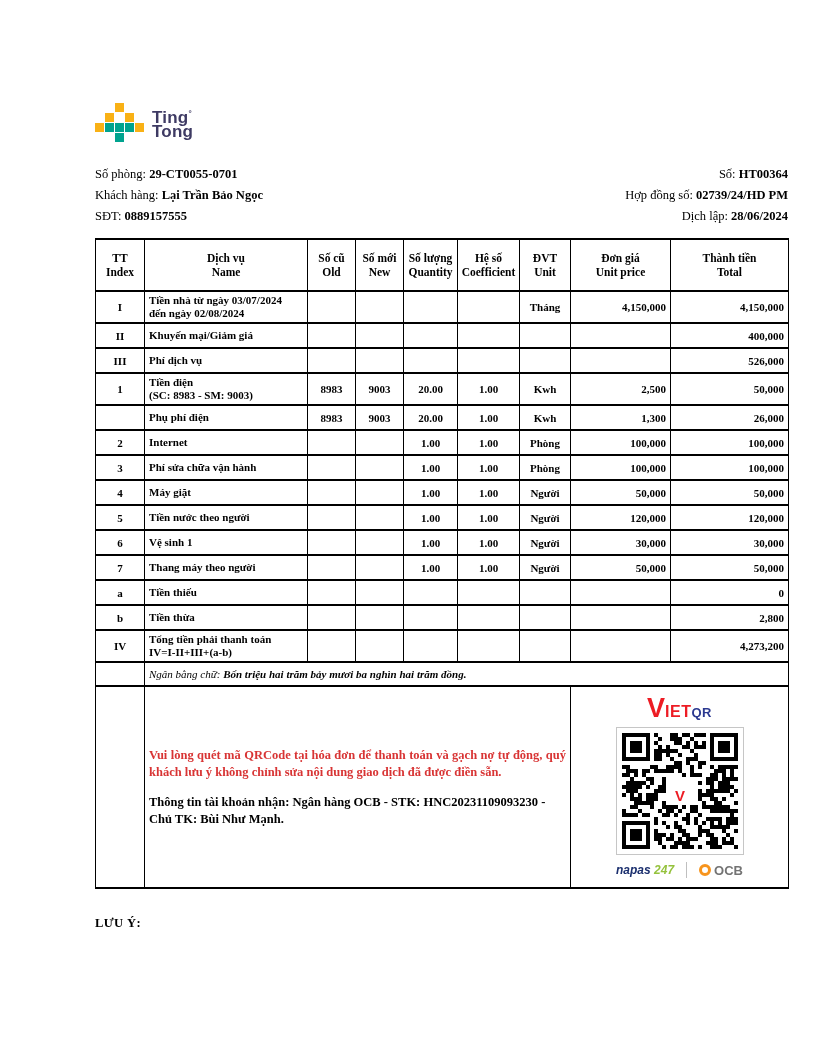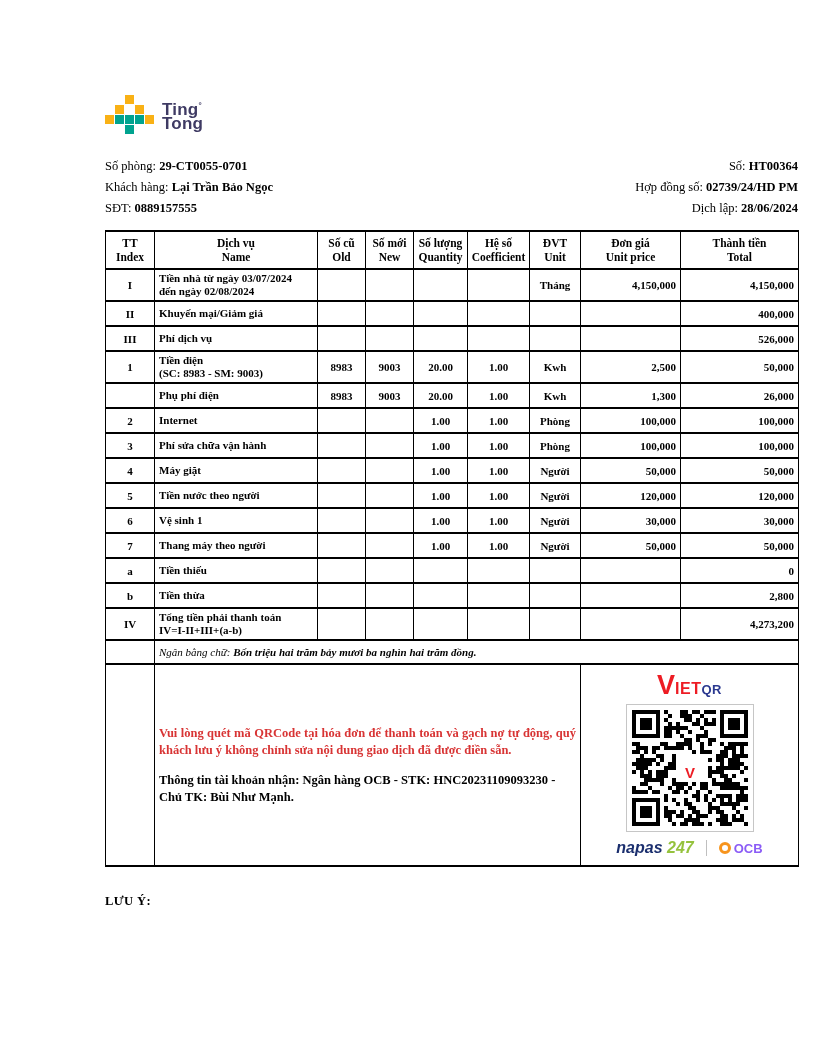--- a/index.html
+++ b/index.html
@@ -1,18 +1,18 @@
 <!DOCTYPE html>
 <html><head>
 <meta charset="utf-8">
 <style>
   html,body { margin:0; padding:0; background:#ffffff; }
   body { width:816px; height:1056px; font-family:"Liberation Serif", serif; color:#000; }
   .page { position:relative; width:816px; height:1056px; overflow:hidden; background:#fff; }
-  .content { position:absolute; left:95px; top:95px; width:693px;margin-left:10px; }
+  .content { position:absolute; left:95px; top:103px; width:693px; }
 
   
   .header { display:flex; justify-content:space-between; align-items:flex-start; min-height:52px; }
   .logo { display:flex; align-items:center; gap:8px; }
   .logo-mark { display:grid; grid-template-columns:repeat(5,9px); grid-template-rows:repeat(4,9px); gap:1px; }
   .sq { display:block; width:9px; height:9px; }
   .sq.y { background:#f9b115; }
   .sq.t { background:#00a38f; }
   .logo-text { font-family:"Liberation Sans", sans-serif; font-weight:bold; font-size:17px; line-height:15px; color:#3e3a63; letter-spacing:.2px; }
   .deg { font-size:8px; vertical-align:super; }
@@ -26,21 +26,21 @@
   .info p { margin:0; }
 
   
   table.invoice { border-collapse:collapse; table-layout:fixed; width:693px; margin-top:11px; }
   table.invoice th, table.invoice td {
     border-left:1px solid #000; border-right:1px solid #000;
     border-top:2px solid #000; border-bottom:2px solid #000;
     font-size:11px; font-weight:bold; padding:2px 4px; vertical-align:middle;
     overflow:hidden;
   }
-  table.invoice th { text-align:center; font-size:11.5px; line-height:14px; height:32px; padding:2px 2px; }
+  table.invoice th { text-align:center; font-size:11.5px; line-height:14px; height:32px; padding:9px 2px; }
   table.invoice tbody.rows td { height:19px; }
   td.c { text-align:center; }
   td.r { text-align:right; padding-right:5px; }
   td.name { text-align:left; white-space:pre-line; line-height:13px; padding-left:6px; }
   .th-en { display:block; }
 
   
   td.words { font-size:11px; padding-left:8px; height:18px; }
   .words-label { font-style:italic; font-weight:normal; }
   .words-value { font-style:italic; font-weight:bold; }
@@ -50,24 +50,24 @@
   td.qr-text { font-weight:normal; padding:6px 14px 0 10px; vertical-align:middle; }
   .red-note { color:#d83434; font-size:12.5px; line-height:17px; margin:0 0 13px 0; text-align:justify; }
   .account { font-size:12.5px; line-height:17px; margin:0; }
   td.qr-box { text-align:center; vertical-align:top; padding:4px 2px 0 2px; }
   .vietqr-logo { font-family:"Liberation Sans", sans-serif; display:flex; justify-content:center; align-items:baseline; line-height:24px; }
   .vq-v  { color:#ed1c24; font-size:27px; font-weight:bold; }
   .vq-iet{ color:#ed1c24; font-size:16px; font-weight:bold; letter-spacing:.5px; }
   .vq-qr { color:#2b3990; font-size:13px; font-weight:bold; letter-spacing:.5px; }
   .qr-frame { display:inline-block; border:1px solid #c6c6c6; background:#fff; padding:5px; margin-top:2px; line-height:0; }
   .napas-row { display:flex; align-items:center; justify-content:center; gap:12px; margin-top:7px; font-family:"Liberation Sans", sans-serif; }
-  .napas { font-style:italic; font-weight:bold; font-size:16px; color:#1b2f6e; }
+  .napas { font-style:italic; font-weight:bold; font-size:12px; color:#1b2f6e; }
   .n247 { color:#95c23d; }
   .vdiv { width:1px; height:16px; background:#bfbfbf; }
-  .ocb { font-weight:bold; font-size:13px; color:#8b5cf6; display:flex; align-items:center; gap:3px; font-style:normal; }
+  .ocb { font-weight:bold; font-size:13px; color:#737373; display:flex; align-items:center; gap:3px; font-style:normal; }
   .ocb-dot { width:6px; height:6px; border:3px solid #f7941d; border-radius:50%; display:inline-block; }
 
   
   .notice { margin-top:27px; font-weight:bold; font-size:12.5px; letter-spacing:.4px; }
 </style>
 </head>
 <body>
 
 <div class="page">
   <div class="content">

